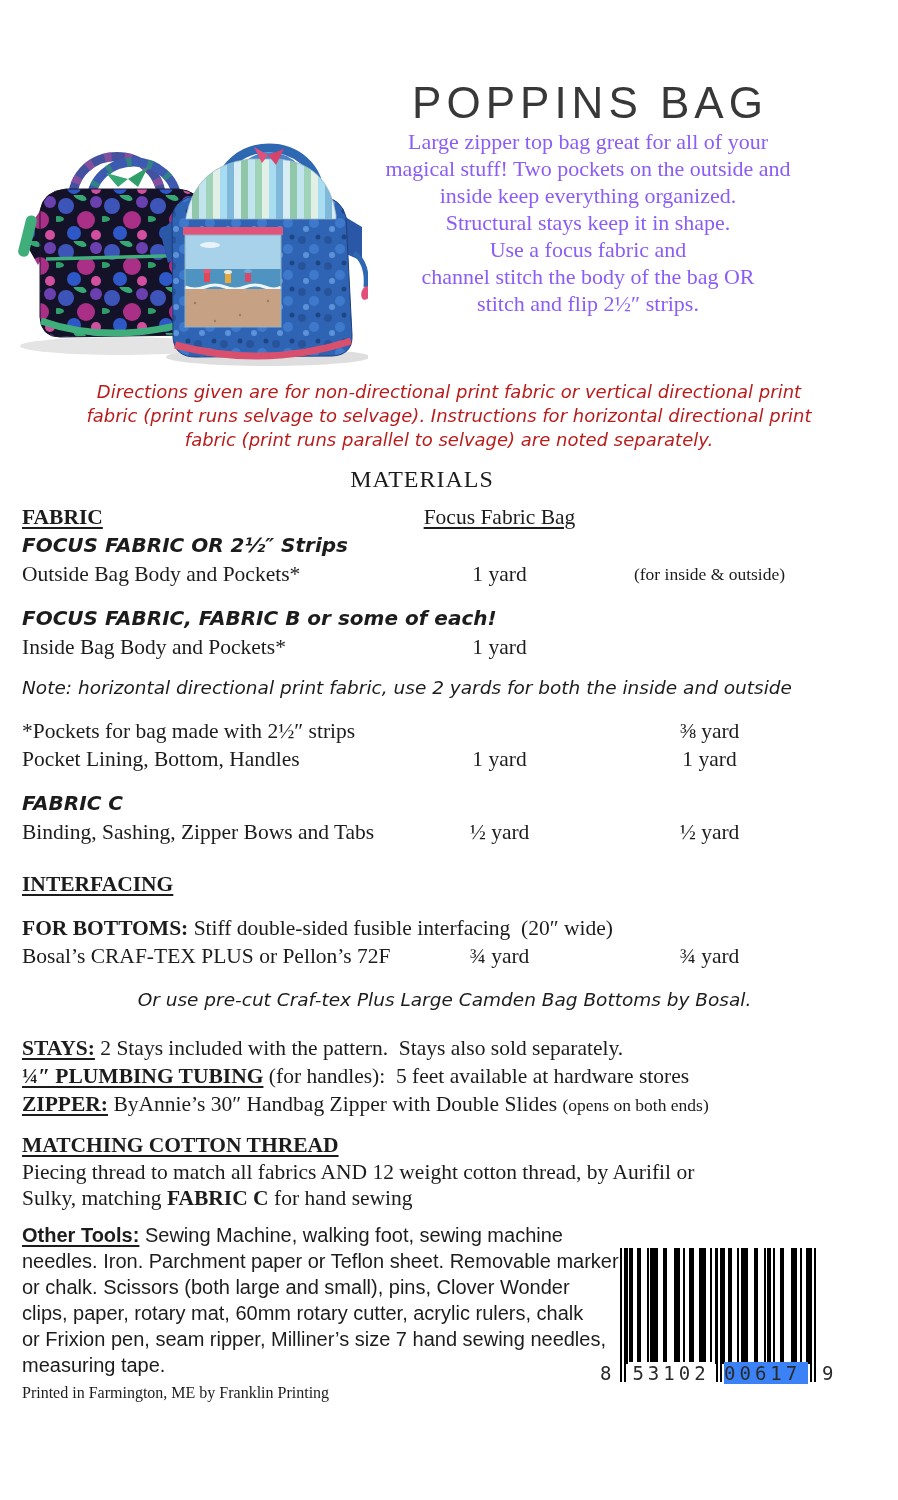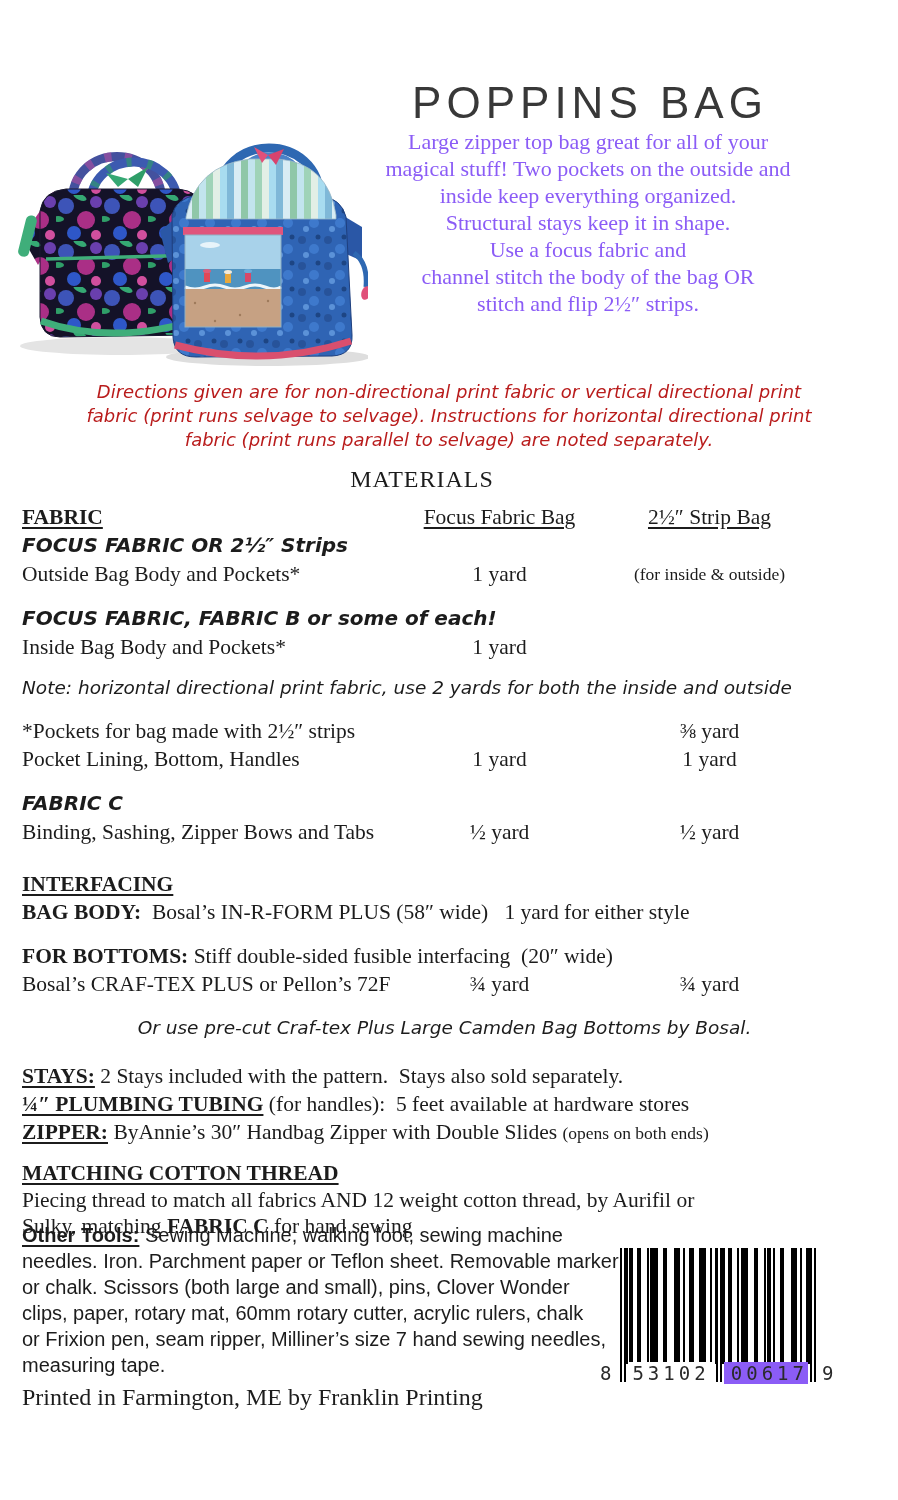--- a/index.html
+++ b/index.html
@@ -34,42 +34,42 @@
   .comic-h { font-family: "DejaVu Sans", sans-serif; font-style: italic; font-weight: bold;
              font-size: 20px; line-height: 29px; }
   .comic-note { font-family: "DejaVu Sans", sans-serif; font-style: italic; font-size: 18.5px; line-height: 27px; margin-top: 13px; }
   .center-note { text-align: center; padding: 3px 0; }
   .lead-line { white-space: pre-wrap; } .sp12 { height: 12px; } .sp16 { height: 16px; }
   .sp18 { height: 18px; } .sp24 { height: 24px; }
 
   
   .tools { position: absolute; left: 22px; top: 1222px; width: 600px;
            font-family: Liberation Sans, sans-serif; font-size: 20px; line-height: 26px; white-space: pre-wrap; }
-  .footer { position: absolute; left: 22px; top: 1384px; font-family: "Liberation Serif", serif; font-size: 24px; }
+  .footer { position: absolute; left: 22px; top: 1384px; font-family: "Liberation Serif", serif; font-size: 16px; }
 
   
   .photo { position: absolute; left: 10px; top: 103px; width: 358px; height: 268px; }
 
   
   .barcode { position: absolute; left: 598px; top: 1248px; width: 292px; height: 142px; }
   .bars { position: absolute; left: 22px; top: 0; width: 196px; height: 116px;
           background:
             repeating-linear-gradient(90deg, #000 0 2px, transparent 2px 9px),
             repeating-linear-gradient(90deg, transparent 0 4px, #000 4px 8px, transparent 8px 13px),
             repeating-linear-gradient(90deg, transparent 0 10px, #000 10px 13px, transparent 13px 23px),
             #fff; }
   .guard { position: absolute; top: 0; width: 6px; height: 134px;
            background: linear-gradient(90deg, #000 0 2px, #fff 2px 4px, #000 4px 6px); }
   .g1 { left: 22px; } .g2 { left: 118px; } .g3 { left: 212px; }
   .bdigits { position: absolute; top: 112px; left: 0; width: 100%; height: 26px;
              font-family: "DejaVu Sans Mono", monospace; font-size: 19px; color: #2a2a2a; }
   .bd { position: absolute; top: 2px; }
   .d-left  { left: 2px; }
   .d-grp1  { left: 30px;  width: 86px; text-align: center; letter-spacing: 4px; background: #fff; }
-  .d-grp2  { left: 126px; width: 84px; text-align: right; letter-spacing: 4px; background: #8b5cf6; }
+  .d-grp2  { left: 126px; width: 84px; text-align: left; letter-spacing: 4px; background: #3b82f6; }
   .d-right { left: 224px; }
 </style>
 </head>
 <body>
 
 <div class="page">
 
   <svg class="photo" viewBox="0 0 358 268" aria-hidden="true">
     <defs>
       <pattern id="floral" width="46" height="46" patternUnits="userSpaceOnUse">
@@ -164,21 +164,20 @@
 fabric (print runs selvage to selvage). Instructions for horizontal directional print
 fabric (print runs parallel to selvage) are noted separately.</div>
 
   <div class="materials-h">MATERIALS</div>
 
   <div class="mtable">
 
     <div class="mrow">
       <div><span class="bu">FABRIC</span></div>
       <div class="c2"><span class="u">Focus Fabric Bag</span></div>
-      <div class="c3"><span class="u">2½″ Strip Bag</span></div>
     </div>
 
     <div class="mrow">
       <div class="comic-h">FOCUS FABRIC OR 2½″ Strips</div>
       <div class="c2"></div>
     </div>
 
     <div class="mrow">
       <div>Outside Bag Body and Pockets*</div>
       <div class="c2">1 yard</div>
@@ -218,21 +217,20 @@
     <div class="mrow">
       <div>Binding, Sashing, Zipper Bows and Tabs</div>
       <div class="c2">½ yard</div>
       <div class="c3">½ yard</div>
     </div>
 
     <div class="sp24"></div>
 
     <div><span class="bu">INTERFACING</span></div>
 
-    <div class="lead-line"><span class="bold">BAG BODY:</span><span>  Bosal’s IN-R-FORM PLUS (58″ wide)   1 yard for either style</span></div>
 
     <div class="sp16"></div>
 
     <div class="lead-line"><span class="bold">FOR BOTTOMS:</span><span> Stiff double-sided fusible interfacing  (20″ wide)</span></div>
 
     <div class="mrow">
       <div>Bosal’s CRAF-TEX PLUS or Pellon’s 72F</div>
       <div class="c2">¾ yard</div>
       <div class="c3">¾ yard</div>
     </div>

